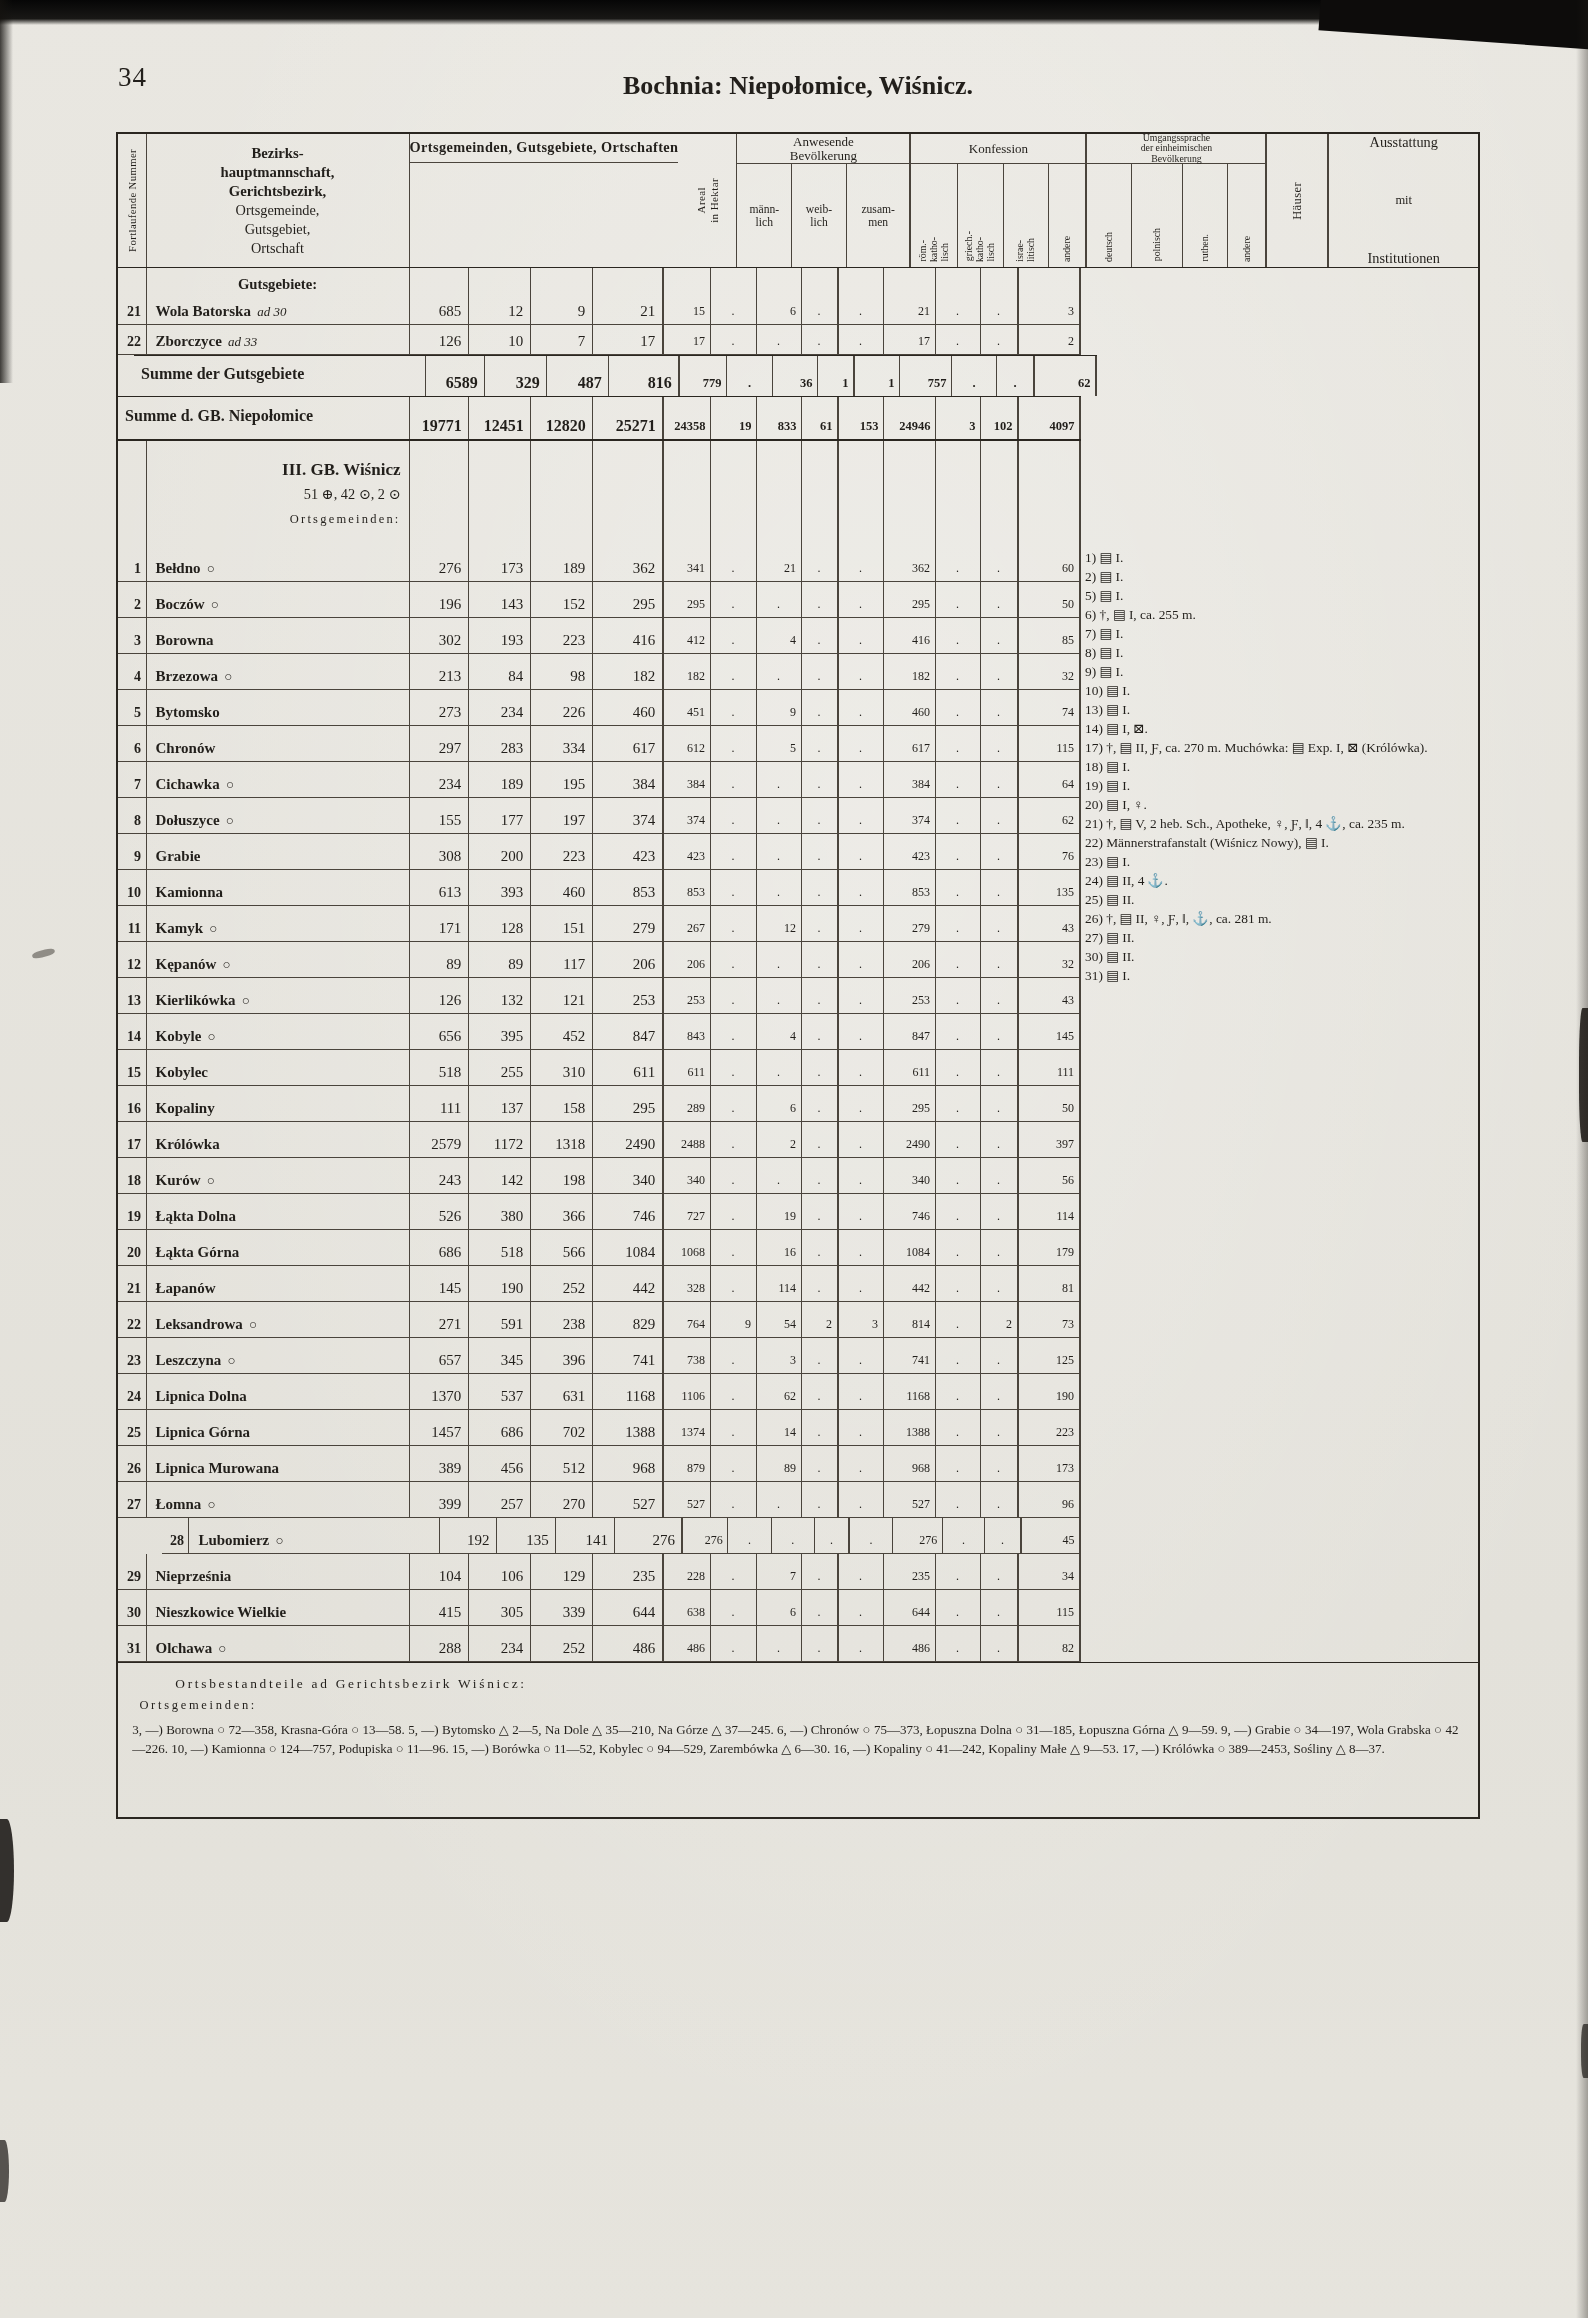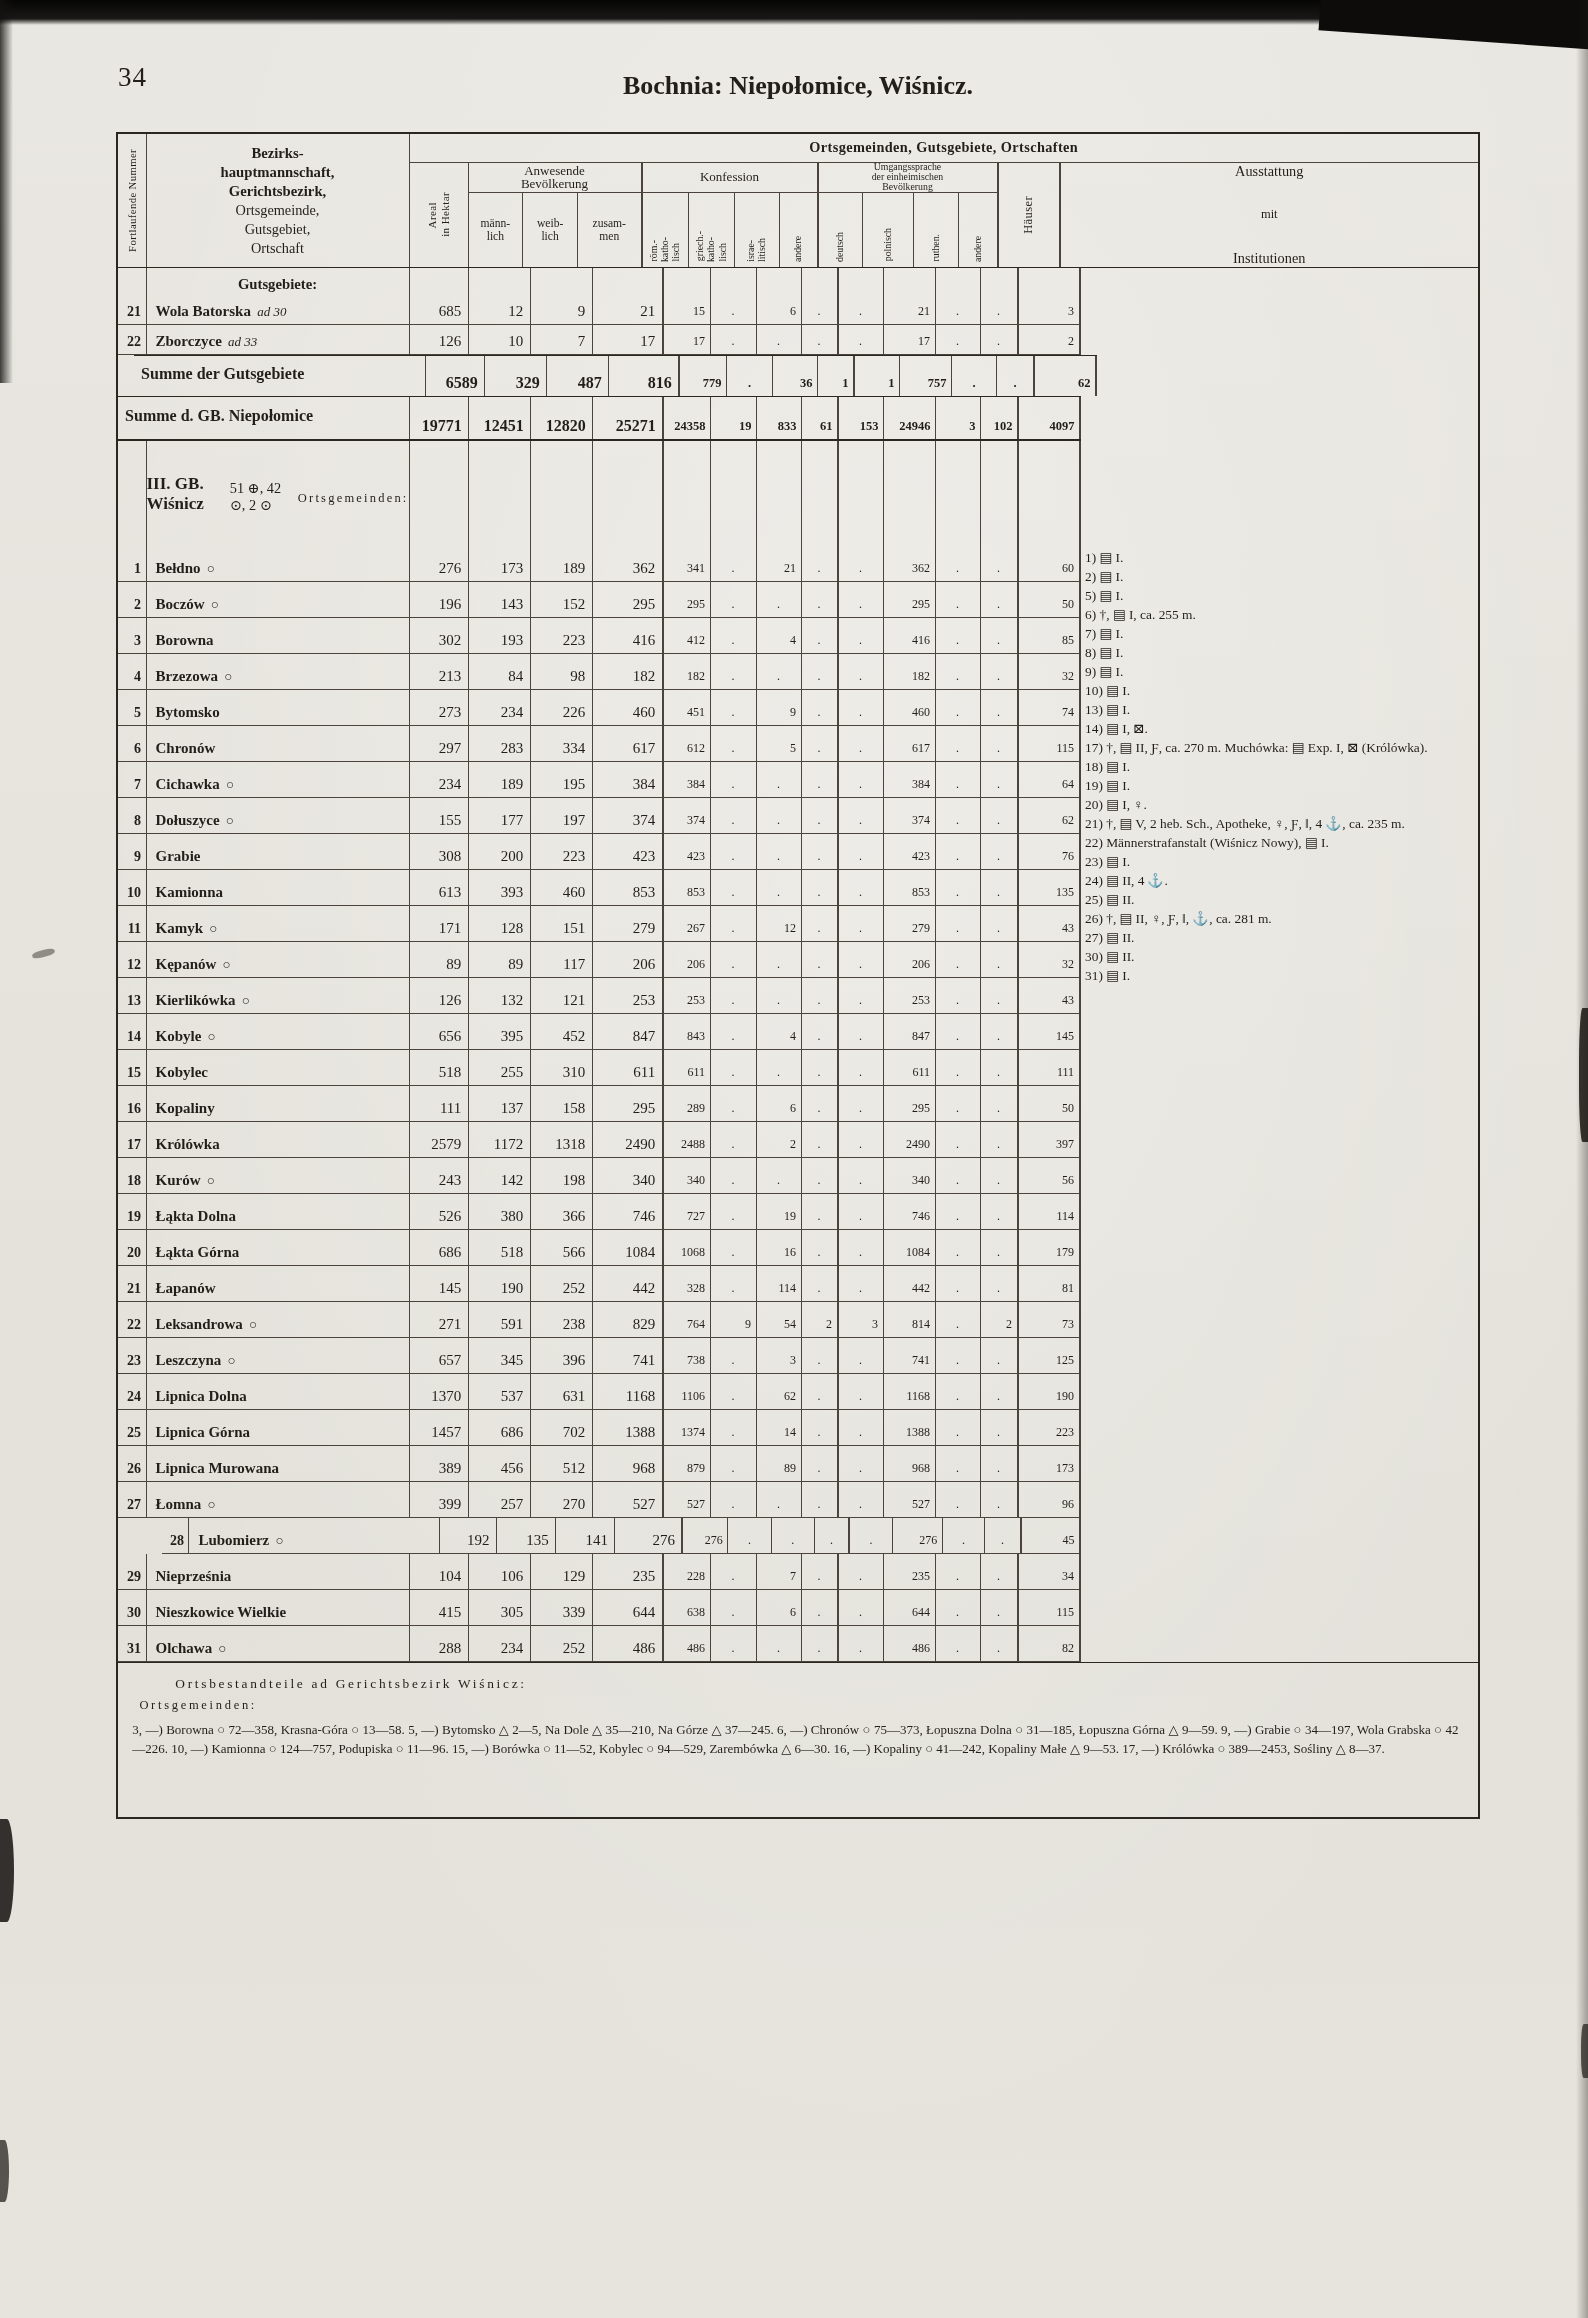--- a/index.html
+++ b/index.html
@@ -30,21 +30,21 @@
 .page-title{position:absolute;left:116px;top:71px;width:1364px;text-align:center;font-size:26px;font-weight:bold}
 
 .gtable{position:absolute;left:116px;top:132px;width:1364px;height:1687px;
   border:2.2px solid var(--rule-dark);display:flex;flex-direction:column}
 
 .thead{flex:0 0 134px;display:flex;border-bottom:1.8px solid var(--rule-dark)}
 .th-nr{width:28.5px;border-right:0.9px solid var(--rule);display:flex;justify-content:center;align-items:center}
 .th-name{width:263px;border-right:0.9px solid var(--rule);display:flex;flex-direction:column;justify-content:center;text-align:center}
 .name-line{font-size:14.3px;line-height:19px}
 .name-line.b{font-weight:bold;font-size:14.7px}
-.th-rest{flex:1;display:flex;flex-direction:column}
+.th-rest{flex:1;display:flex;flex-direction:row}
 .band{height:28.5px;border-bottom:0.9px solid var(--rule);display:flex;align-items:center;justify-content:center;
   font-weight:bold;font-size:14.3px;letter-spacing:0.4px}
 .sub{flex:1;display:flex}
 .th-areal{width:59px;border-right:0.9px solid var(--rule);display:flex;justify-content:center;align-items:center;gap:1.8px}
 .thgrp{display:flex;flex-direction:column}
 .th-pop{width:174px;border-right:2.7px double var(--rule)}
 .th-konf{width:176px;border-right:2.7px double var(--rule)}
 .th-spr{width:180px;border-right:2.7px double var(--rule)}
 .grp{height:30px;border-bottom:0.9px solid var(--rule);display:flex;align-items:center;justify-content:center;
   text-align:center;font-size:13px;line-height:13.4px}
@@ -81,21 +81,21 @@
 .pname{font-weight:bold}
 .psuffix{font-style:italic;font-size:13px;margin-left:6.2px}
 .pmarker{font-size:13.4px;margin-left:6.2px}
 .glabel{justify-content:center;font-weight:bold;font-size:14.7px;padding:0 0 1.8px 0}
 .sumrow .c{border-bottom:none;font-weight:bold;font-size:16px}
 .sumrow .c.small{font-size:12.5px}
 .sum-name{width:292px;justify-content:flex-start;padding-left:7.1px;font-size:14.7px;align-items:center}
 .sum-top{border-top:1.8px solid var(--rule-dark)}
 .sum-bottom{border-bottom:2.2px solid var(--rule-dark)}
 .sechdr .c{border-bottom:none}
-.seccell{flex-direction:row;justify-content:center;align-items:center;padding:0}
+.seccell{flex-direction:column;justify-content:center;align-items:flex-end;padding:8px}
 .sec-title{font-weight:bold;font-size:17px}
 .sec-sub{font-size:14.3px;margin-top:6.2px}
 .sec-group{font-size:12.5px;letter-spacing:2.2px;margin-top:9.8px}
 
 .annotations{position:absolute;left:967px;top:414px;width:389px;font-size:13.4px;line-height:19px}
 .ann{padding-left:27px;text-indent:-27px}
 
 .footnotes{flex:1;border-top:1.8px solid var(--rule-dark);padding:12.5px 19.6px 0 14.3px}
 .fn-h1{font-size:13.4px;letter-spacing:2.7px;margin-left:43px}
 .fn-h2{font-size:12.5px;letter-spacing:2.7px;margin:6.2px 0 7.1px 7.1px}

